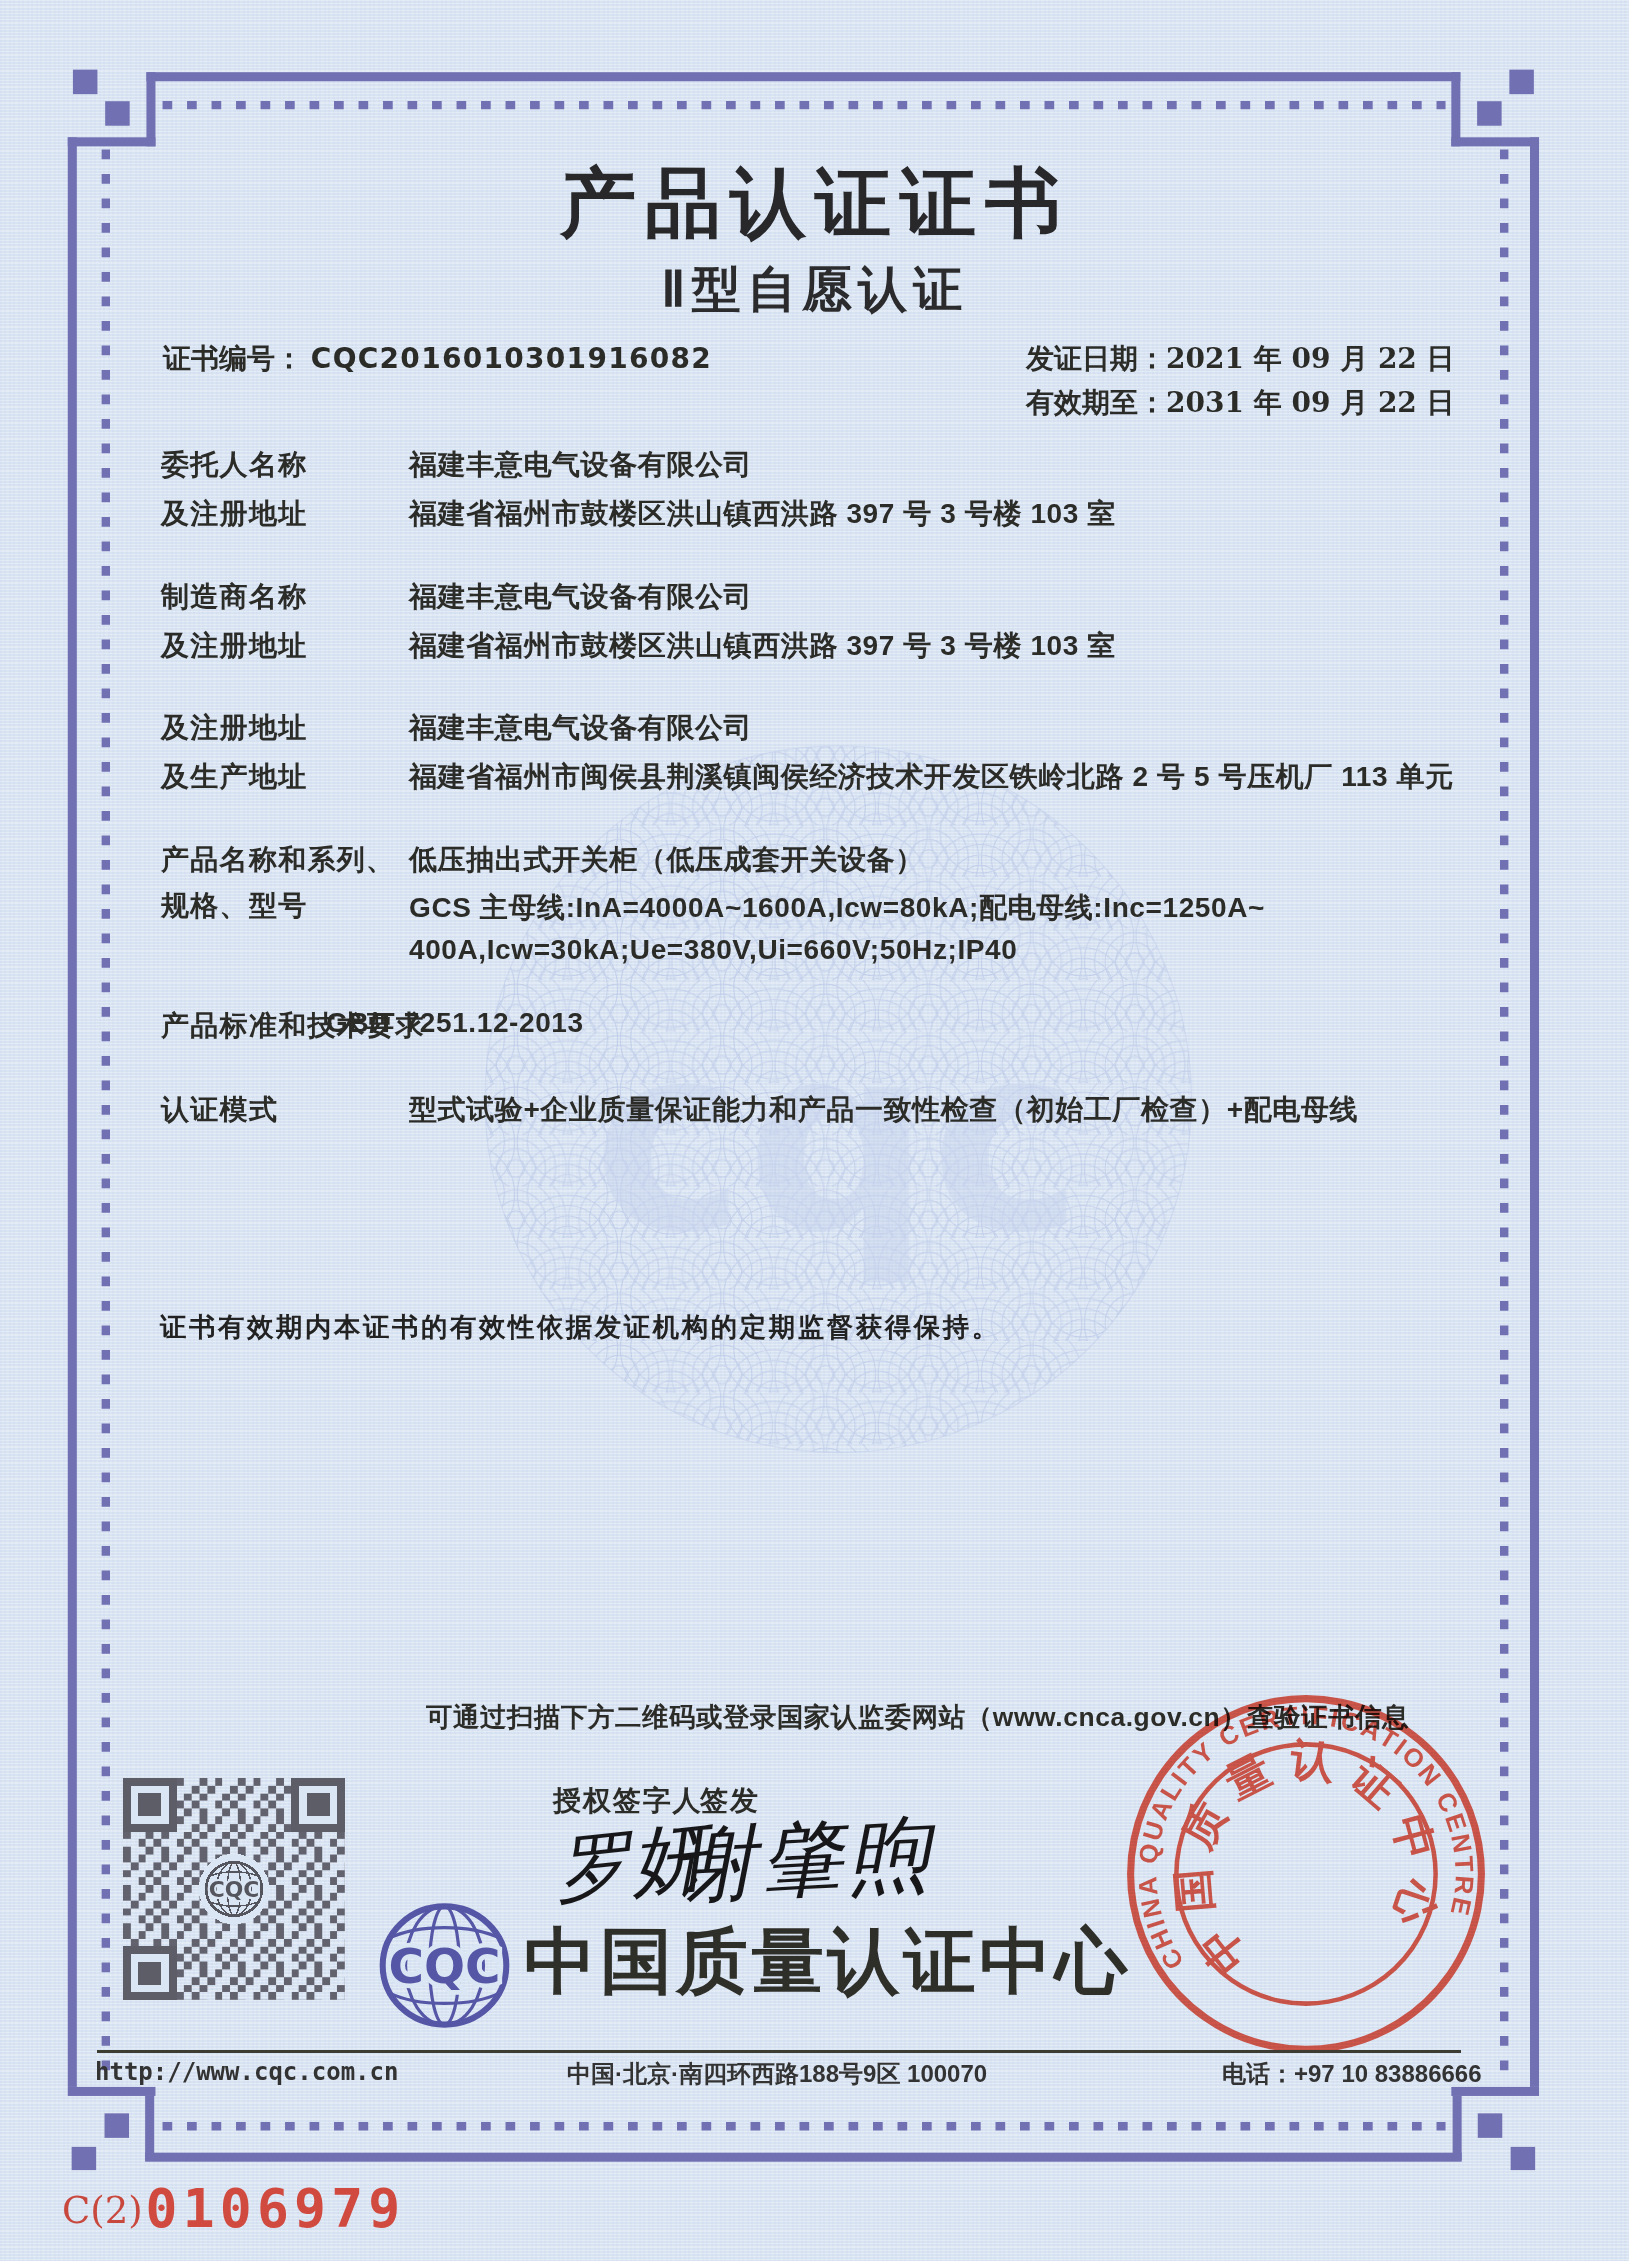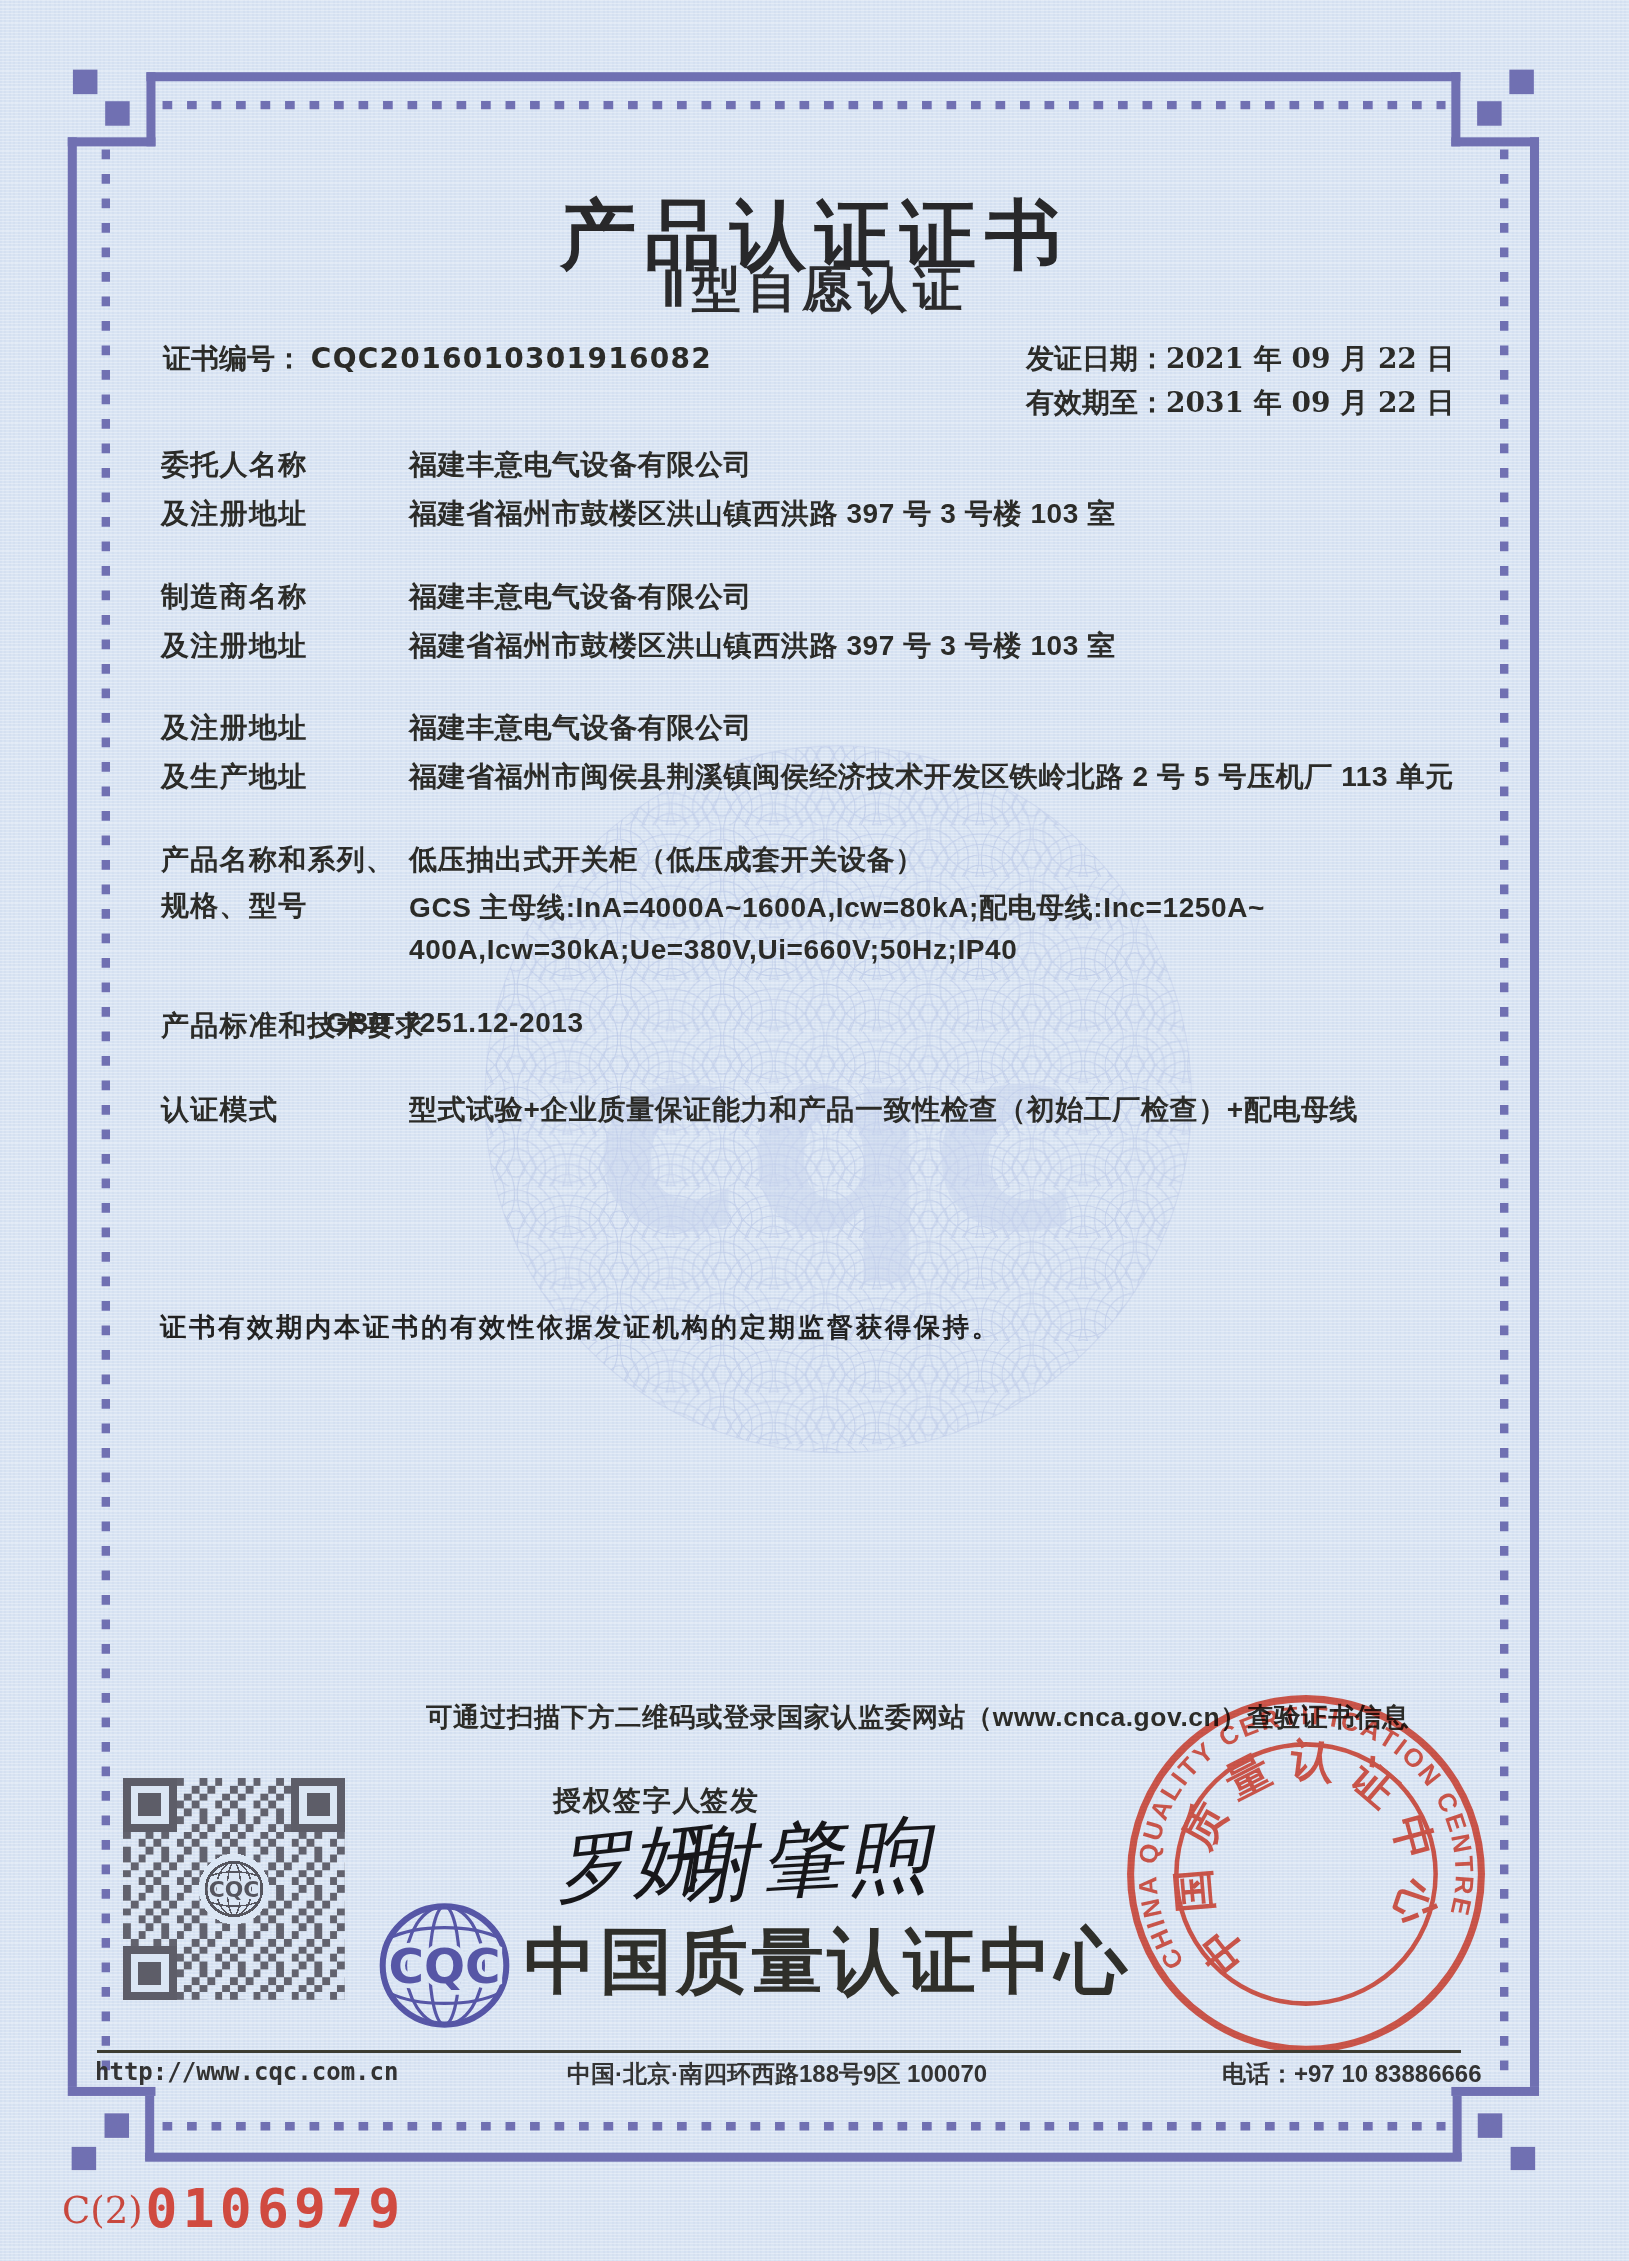--- a/index.html
+++ b/index.html
@@ -11,21 +11,21 @@
       repeating-linear-gradient(90deg, rgba(190,205,230,.18) 0 1.9px, rgba(0,0,0,0) 1.9px 4.5px),
       #d9e4f3;
     overflow:hidden;
     font-family:"Liberation Sans", sans-serif;
     color:#2b2b28;
   }
   .abs{position:absolute;}
   svg{display:block;}
   
   .title{left:0;right:0;top:153px;text-align:center;font-size:76px;font-weight:900;
-         letter-spacing:9px;color:#28282a;font-family:"Liberation Sans",sans-serif;margin-top:32px;}
+         letter-spacing:9px;color:#28282a;font-family:"Liberation Sans",sans-serif;}
   .subtitle{left:0;right:0;top:257px;text-align:center;font-size:49px;font-weight:700;
             letter-spacing:6.4px;color:#2b2b2d;}
   .certline{left:163px;top:340px;font-size:28px;font-weight:700;text-align:center;}
   .certline .k{font-family:"DejaVu Serif",serif;}
   .certline .v{font-family:"DejaVu Sans",sans-serif;letter-spacing:1.3px;}
   .dates{left:1026px;top:337px;font-size:28px;font-weight:700;font-family:"DejaVu Serif",serif;line-height:44px;}
   
   .lab{position:absolute;left:161px;font-size:28px;font-weight:800;letter-spacing:1.3px;white-space:nowrap;}
   .val{position:absolute;left:409px;font-size:28px;font-weight:600;letter-spacing:0.6px;white-space:nowrap;}
   .val2{left:326px;}

